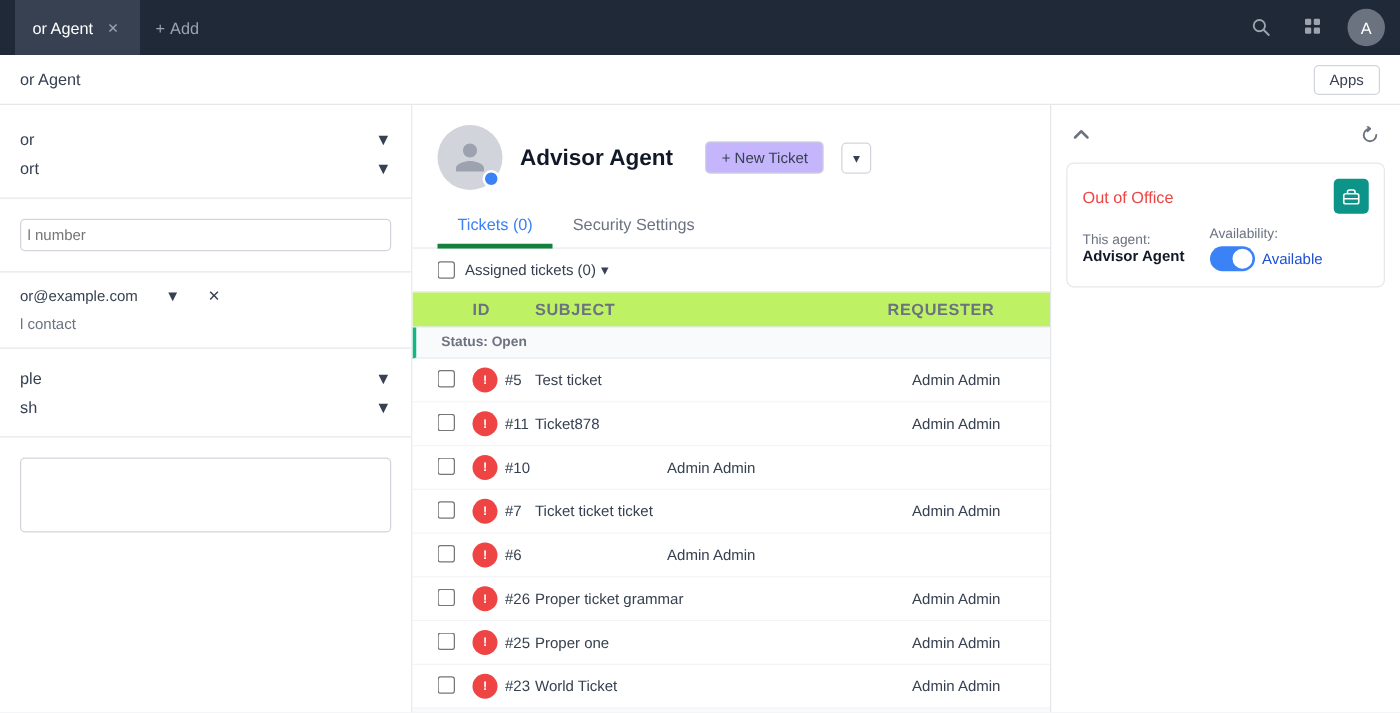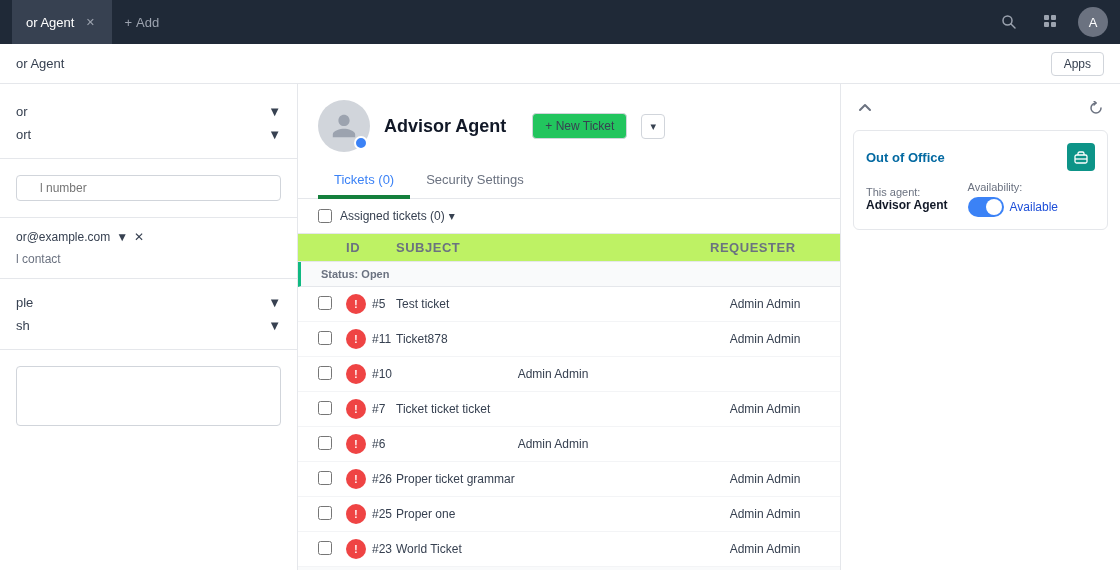--- a/index.html
+++ b/index.html
@@ -118,21 +118,21 @@
 
     
     .main-layout {
       display: flex;
       flex: 1;
       overflow: hidden;
     }
 
     
     .left-sidebar {
-      width: 298px;
+      width: 330px;
       background: #fff;
       border-right: 1px solid #e5e7eb;
       flex-shrink: 0;
       overflow-y: auto;
       padding: 12px 0;
     }
     .sidebar-section {
       padding: 4px 16px;
     }
     .sidebar-row {
@@ -140,35 +140,35 @@
       align-items: center;
       justify-content: space-between;
       padding: 4px 0;
       font-size: 13px;
       color: #374151;
     }
     .sidebar-input {
       width: 100%;
       border: 1px solid #d1d5db;
       border-radius: 4px;
-      padding: 5px 23px;
+      padding: 5px 5px;
       font-size: 12px;
       color: #374151;
       margin: 4px 0;
       outline: none;
     }
     .sidebar-divider {
       border: none;
       border-top: 1px solid #e5e7eb;
       margin: 8px 0;
     }
     .sidebar-email-row {
       display: flex;
       align-items: center;
-      gap: 6px;
+      gap: 22px;
       padding: 4px 16px;
       font-size: 12px;
       color: #374151;
     }
     .sidebar-contact-label {
       padding: 4px 16px;
       font-size: 12px;
       color: #6b7280;
     }
 
@@ -218,21 +218,21 @@
     .profile-name {
       font-size: 18px;
       font-weight: 600;
       color: #111827;
     }
     .new-ticket-btn {
       display: flex;
       align-items: center;
       gap: 4px;
       padding: 5px 12px;
-      background: #22c55e;
+      background: #c4b5fd;
       border: 1px solid #d1d5db;
       border-radius: 4px;
       font-size: 12px;
       color: #374151;
       cursor: pointer;
       margin-left: 12px;
     }
     .dropdown-arrow-btn {
       padding: 5px 8px;
       background: #fff;
@@ -375,22 +375,22 @@
       margin-bottom: 12px;
     }
     .out-of-office-header {
       display: flex;
       align-items: center;
       justify-content: space-between;
       margin-bottom: 10px;
     }
     .out-of-office-title {
       font-size: 13px;
-      font-weight: 700;
-      color: #0369a1;
+      font-weight: 400;
+      color: #ef4444;
     }
     .out-of-office-icon {
       width: 28px;
       height: 28px;
       background: #0d9488;
       border-radius: 4px;
       display: flex;
       align-items: center;
       justify-content: center;
       color: #fff;

